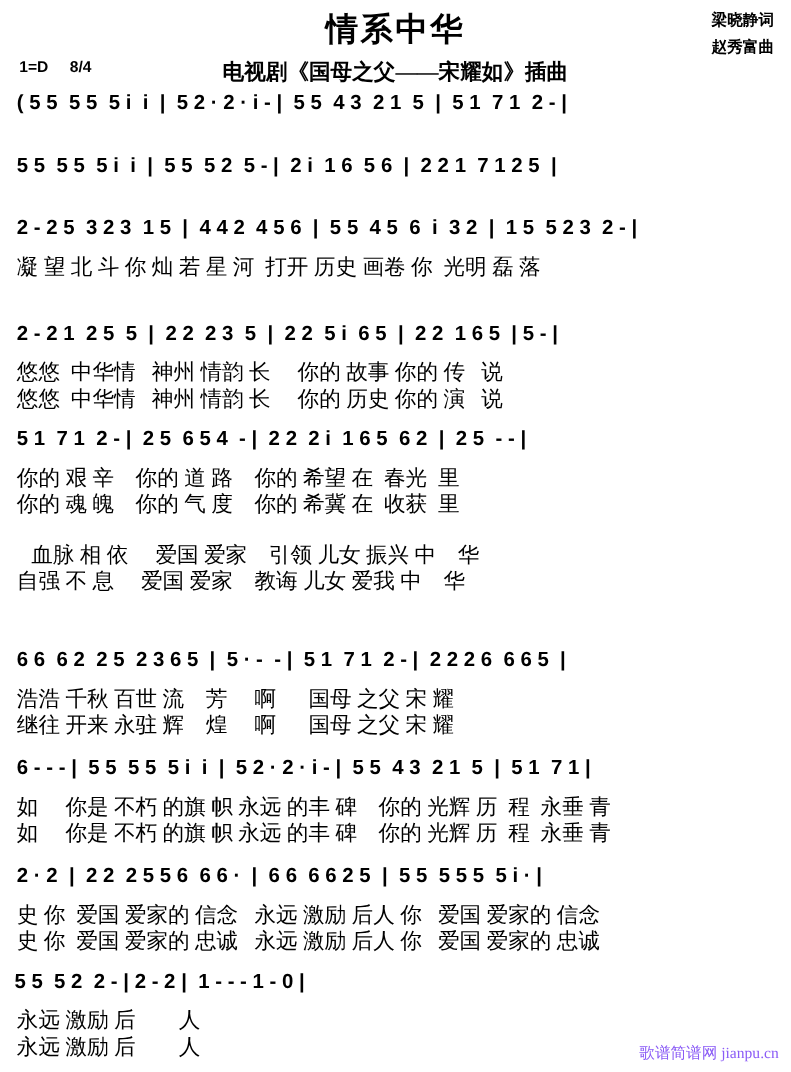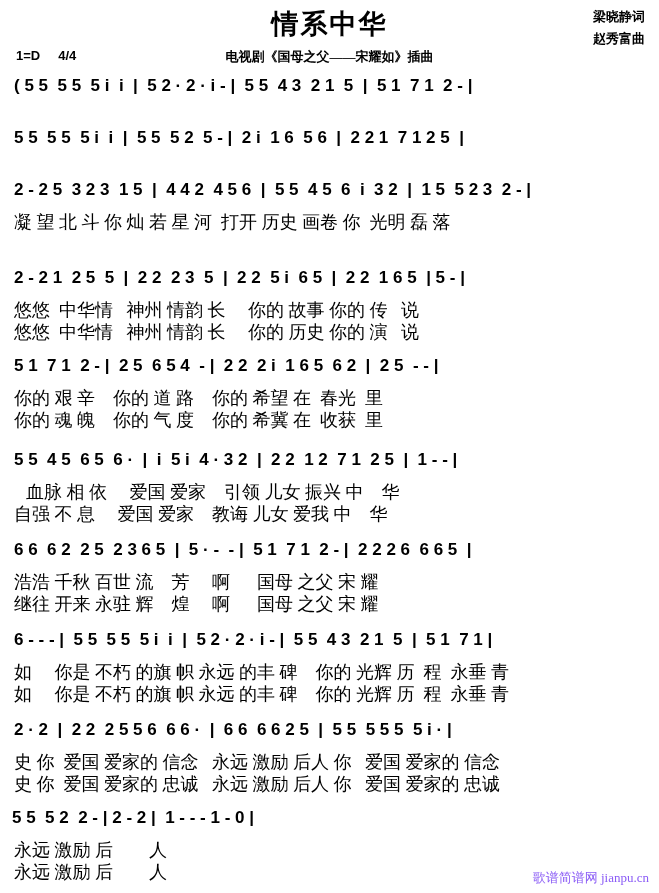--- a/index.html
+++ b/index.html
@@ -17,21 +17,21 @@
   .title{
     position:absolute;top:6px;left:0;width:659px;
     text-align:center;
     font-size:27px;font-weight:bold;
     font-family:"Liberation Serif", serif;
     letter-spacing:2px;
   }
   .subtitle{
     position:absolute;top:48px;left:0;width:659px;
     text-align:center;
-    font-size:13px;font-weight:bold;
+    font-size:18px;font-weight:bold;
   }
   .credit-lyrics{
     position:absolute;top:8px;right:14px;
     font-size:13px;font-weight:bold;
   }
   .credit-music{
     position:absolute;top:30px;right:14px;
     font-size:13px;font-weight:bold;
   }
   .keysig{
@@ -68,21 +68,21 @@
 </head>
 <body>
 
 <div class="sheet">
 
   <div class="title">情系中华</div>
   <div class="subtitle">电视剧《国母之父——宋耀如》插曲</div>
   <div class="credit-lyrics">梁晓静词</div>
   <div class="credit-music">赵秀富曲</div>
   <div class="keysig">
-    <span>1=D</span><span class="meter">4/4</span>
+    <span>1=D</span><span class="meter">8/4</span>
   </div>
 
   <div class="row" style="top:76px;">
     <div class="notes" style="padding-left:14px;">( 5 5  5 5  5 i  i  |  5 2 · 2 · i - |  5 5  4 3  2 1  5  |  5 1  7 1  2 - |</div>
   </div>
 
   <div class="row" style="top:128px;">
     <div class="notes" style="padding-left:14px;">5 5  5 5  5 i  i  |  5 5  5 2  5 - |  2 i  1 6  5 6  |  2 2 1  7 1 2 5  |</div>
   </div>
 
@@ -97,21 +97,20 @@
     <div class="lyric" style="padding-left:14px;">悠悠  中华情   神州 情韵 长     你的 历史 你的 演   说</div>
   </div>
 
   <div class="row" style="top:356px;">
     <div class="notes" style="padding-left:14px;">5 1  7 1  2 - |  2 5  6 5 4  - |  2 2  2 i  1 6 5  6 2  |  2 5  - - |</div>
     <div class="lyric" style="padding-left:14px;">你的 艰 辛    你的 道 路    你的 希望 在  春光  里</div>
     <div class="lyric" style="padding-left:14px;">你的 魂 魄    你的 气 度    你的 希冀 在  收获  里</div>
   </div>
 
   <div class="row" style="top:450px;">
-    <div class="notes" style="padding-left:14px;">5 5  4 5  6 5  6 ·  |  i  5 i  4 · 3 2  |  2 2  1 2  7 1  2 5  |  1 - - |</div>
     <div class="lyric" style="padding-left:26px;">血脉 相 依     爱国 爱家    引领 儿女 振兴 中    华</div>
     <div class="lyric" style="padding-left:14px;">自强 不 息     爱国 爱家    教诲 儿女 爱我 中    华</div>
   </div>
 
   <div class="row" style="top:540px;">
     <div class="notes" style="padding-left:14px;">6 6  6 2  2 5  2 3 6 5  |  5 · -  - |  5 1  7 1  2 - |  2 2 2 6  6 6 5  |</div>
     <div class="lyric" style="padding-left:14px;">浩浩 千秋 百世 流    芳     啊      国母 之父 宋 耀</div>
     <div class="lyric" style="padding-left:14px;">继往 开来 永驻 辉    煌     啊      国母 之父 宋 耀</div>
   </div>
 

